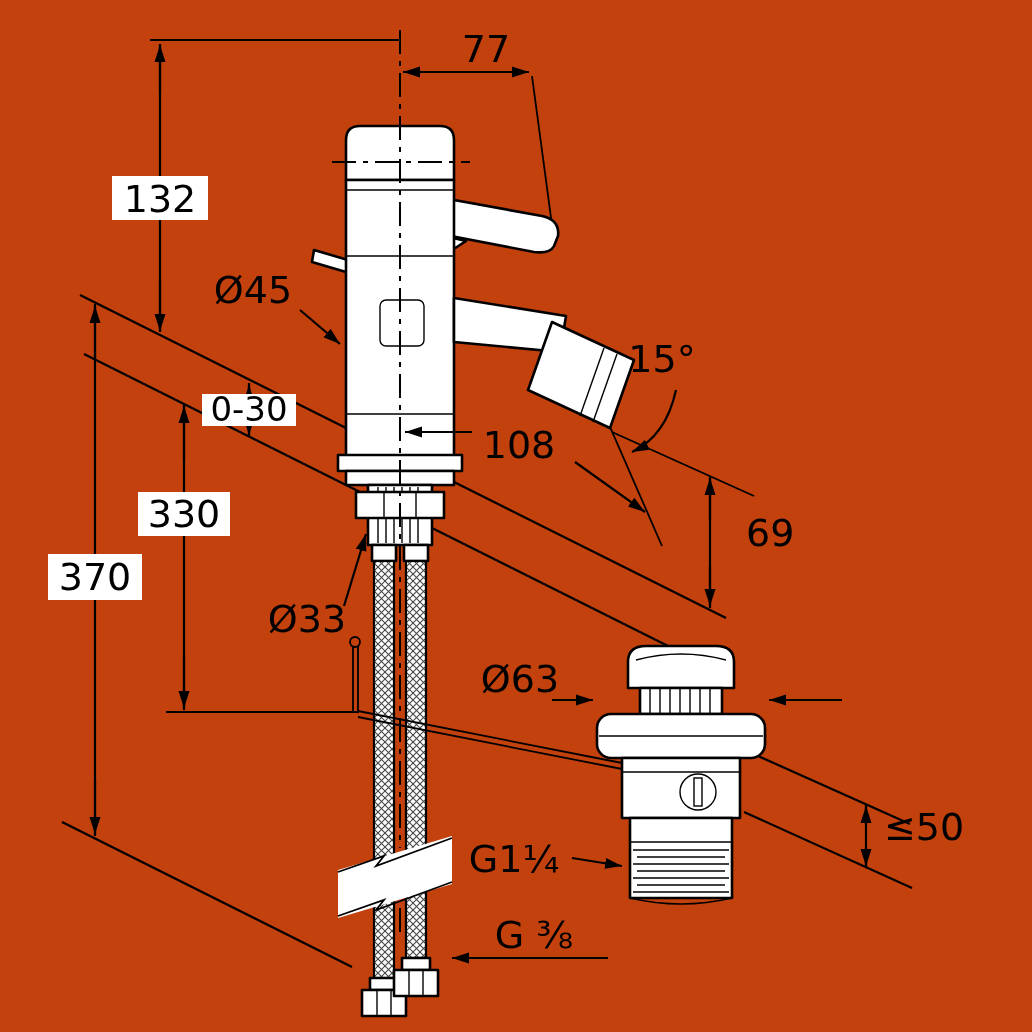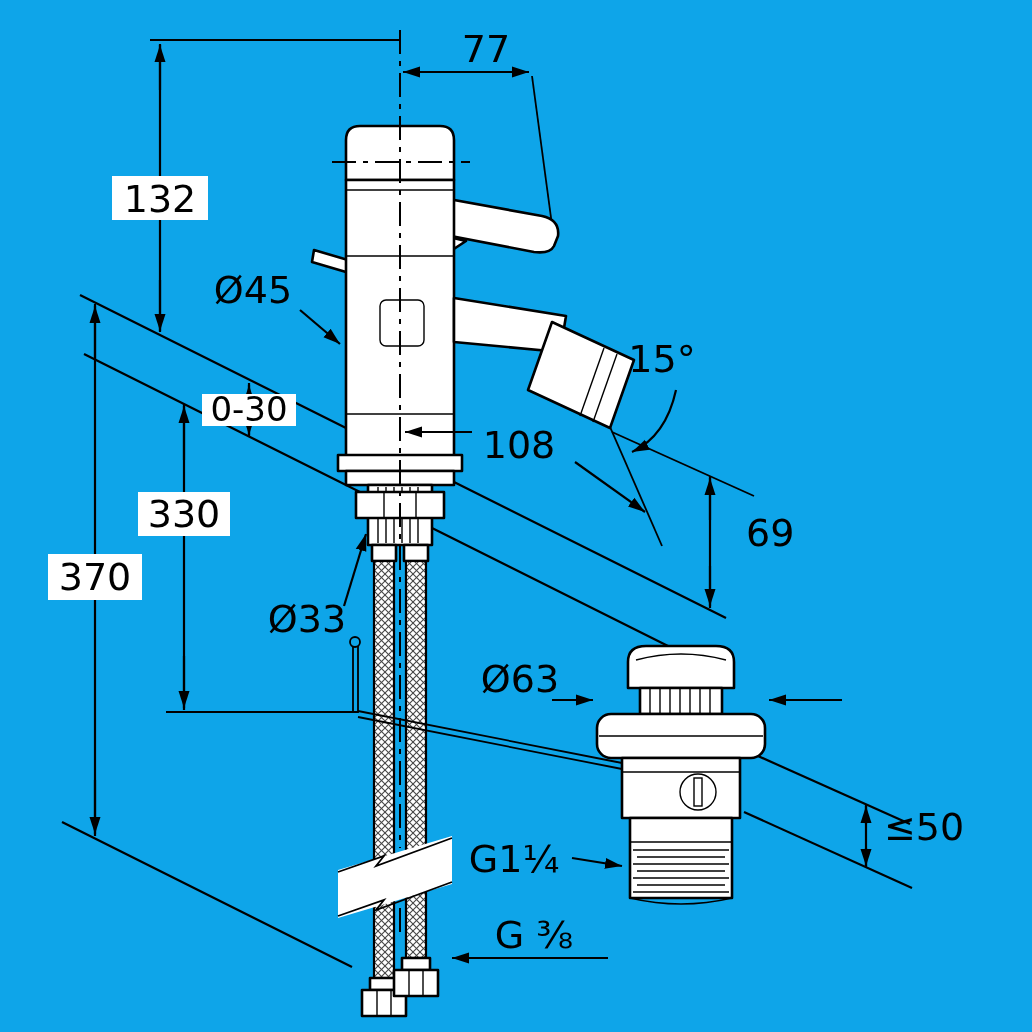--- a/index.html
+++ b/index.html
@@ -1,17 +1,17 @@
 <!DOCTYPE html>
 <html><head>
 <meta charset="utf-8">
 <style>
   html, body { margin: 0; padding: 0; background: #ffffff; }
   .page {
-    width: 1032px; height: 1032px; background: #0ea5e9;
+    width: 1032px; height: 1032px; background: #c2410c;
     font-family: "DejaVu Sans", sans-serif;
     position: relative; overflow: hidden;
   }
   svg text {
     font-family: "DejaVu Sans", sans-serif;
     fill: #000000;
   }
   .dimtext { font-size: 38px; }
   .line  { stroke: #000; stroke-width: 2.2; fill: none; }
   .thin  { stroke: #000; stroke-width: 1.8; fill: none; }

